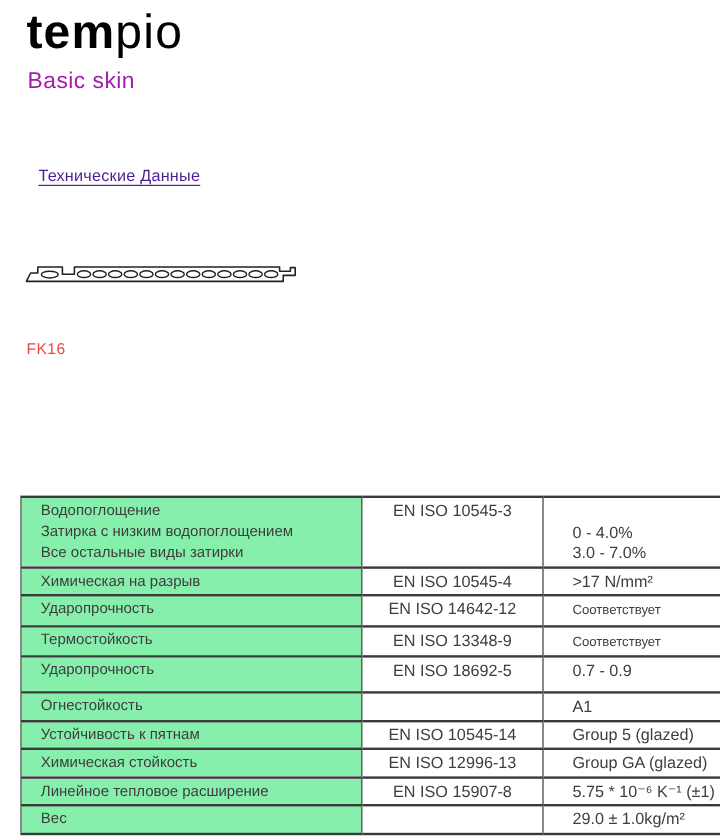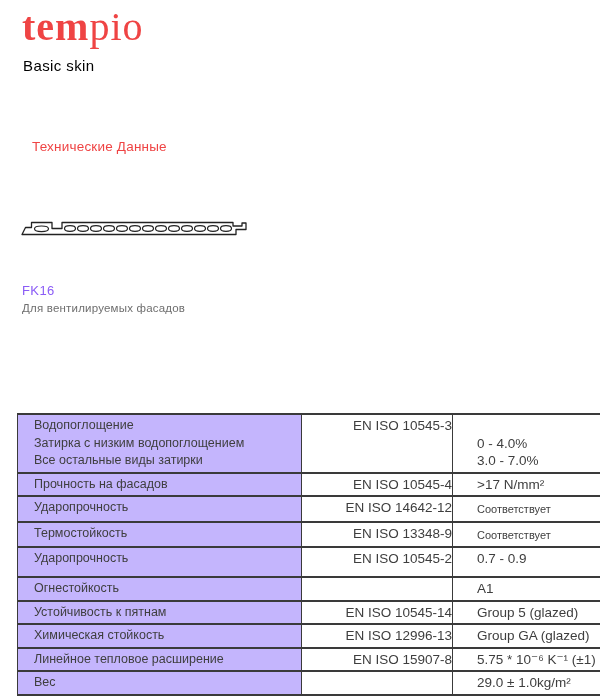--- a/index.html
+++ b/index.html
@@ -1,41 +1,41 @@
 <!DOCTYPE html>
 <html><head>
 <meta charset="utf-8">
 <style>
   html,body{margin:0;padding:0;background:#ffffff;}
   body{width:600px;height:700px;font-family:"Liberation Sans","DejaVu Sans",sans-serif;}
   .page{position:relative;width:600px;height:700px;background:#ffffff;overflow:hidden;}
 
   
-  .logo{position:absolute;left:22px;top:4px;font-size:40px;line-height:1.15;color:#ef4444;letter-spacing:1px;font-family:Liberation Serif, serif;}
+  .logo{position:absolute;left:22px;top:4px;font-size:40px;line-height:1.15;color:#000000;letter-spacing:1px;}
   .logo .brand-bold{font-weight:700;}
   .logo .brand-light{font-weight:400;}
-  .logo-subtitle{position:absolute;left:23px;top:57px;font-size:15px;color:#000000;letter-spacing:0.4px;}
+  .logo-subtitle{position:absolute;left:23px;top:57px;font-size:19px;color:#a21caf;letter-spacing:0.4px;}
 
   
-  .section-heading{position:absolute;left:32px;top:139px;font-size:13.5px;font-weight:500;color:#ef4444;
-    text-underline-offset:3px;letter-spacing:0.2px;text-align:right;}
+  .section-heading{position:absolute;left:32px;top:139px;font-size:13.5px;font-weight:500;color:#4c1d95;
+    text-decoration:underline;text-underline-offset:3px;letter-spacing:0.2px;text-align:right;}
 
   
   .profile{position:absolute;left:20px;top:213px;}
 
   
-  .product-code{position:absolute;left:22px;top:283px;font-size:13px;font-weight:500;color:#8b5cf6;letter-spacing:0.4px;}
+  .product-code{position:absolute;left:22px;top:283px;font-size:13px;font-weight:500;color:#ef4444;letter-spacing:0.4px;}
   .product-desc{position:absolute;left:22px;top:302px;font-size:11.5px;color:#6e6e6e;letter-spacing:0.2px;}
 
   
   .tech-table{position:absolute;left:17px;top:413px;width:566px;border-collapse:collapse;color:#3e3e3e;table-layout:fixed;}
   .tech-table td{border:1px solid #3a3a3a;border-top-width:2px;border-bottom-width:2px;
     vertical-align:top;padding:2px 0 2px 0;overflow:hidden;}
-  .col-prop{width:267px;background:#c4b5fd;padding-left:16px !important;font-size:12.5px;}
-  .col-std{width:150px;text-align:right;font-size:13.5px;}
+  .col-prop{width:267px;background:#86efac;padding-left:16px !important;font-size:12.5px;}
+  .col-std{width:150px;text-align:center;font-size:13.5px;}
   .col-val{width:149px;padding-left:24px !important;font-size:13.5px;}
   .col-val.small{font-size:11px;padding-top:4px !important;}
   .line{line-height:17.5px;white-space:nowrap;}
   .line:empty::before{content:"\00a0";}
   tr.tall td{height:24px;}
 </style>
 </head>
 <body>
 
 <div class="page">
@@ -60,42 +60,41 @@
     <ellipse cx="128" cy="15.5" rx="5.5" ry="2.8" fill="none" stroke="#222222" stroke-width="1.2"></ellipse>
     <ellipse cx="141" cy="15.5" rx="5.5" ry="2.8" fill="none" stroke="#222222" stroke-width="1.2"></ellipse>
     <ellipse cx="154" cy="15.5" rx="5.5" ry="2.8" fill="none" stroke="#222222" stroke-width="1.2"></ellipse>
     <ellipse cx="167" cy="15.5" rx="5.5" ry="2.8" fill="none" stroke="#222222" stroke-width="1.2"></ellipse>
     <ellipse cx="180" cy="15.5" rx="5.5" ry="2.8" fill="none" stroke="#222222" stroke-width="1.2"></ellipse>
     <ellipse cx="193" cy="15.5" rx="5.5" ry="2.8" fill="none" stroke="#222222" stroke-width="1.2"></ellipse>
     <ellipse cx="206" cy="15.5" rx="5.5" ry="2.8" fill="none" stroke="#222222" stroke-width="1.2"></ellipse>
   </svg>
 
   <div class="product-code">FK16</div>
-  <div class="product-desc">Для вентилируемых фасадов</div>
 
   <table class="tech-table">
     <tbody>
         <tr>
           <td class="col-prop">
             <div class="line">Водопоглощение</div>
             <div class="line">Затирка с низким водопоглощением</div>
             <div class="line">Все остальные виды затирки</div>
           </td>
           <td class="col-std">
             <div class="line">EN ISO 10545-3</div>
           </td>
           <td class="col-val">
             <div class="line"></div>
             <div class="line">0 - 4.0%</div>
             <div class="line">3.0 - 7.0%</div>
           </td>
         </tr>
         <tr>
           <td class="col-prop">
-            <div class="line">Прочность на фасадов</div>
+            <div class="line">Химическая на разрыв</div>
           </td>
           <td class="col-std">
             <div class="line">EN ISO 10545-4</div>
           </td>
           <td class="col-val">
             <div class="line">&gt;17 N/mm²</div>
           </td>
         </tr>
         <tr>
           <td class="col-prop">
@@ -117,21 +116,21 @@
           </td>
           <td class="col-val small">
             <div class="line">Соответствует</div>
           </td>
         </tr>
         <tr class="tall">
           <td class="col-prop">
             <div class="line">Ударопрочность</div>
           </td>
           <td class="col-std">
-            <div class="line">EN ISO 10545-2</div>
+            <div class="line">EN ISO 18692-5</div>
           </td>
           <td class="col-val">
             <div class="line">0.7 - 0.9</div>
           </td>
         </tr>
         <tr>
           <td class="col-prop">
             <div class="line">Огнестойкость</div>
           </td>
           <td class="col-std">

